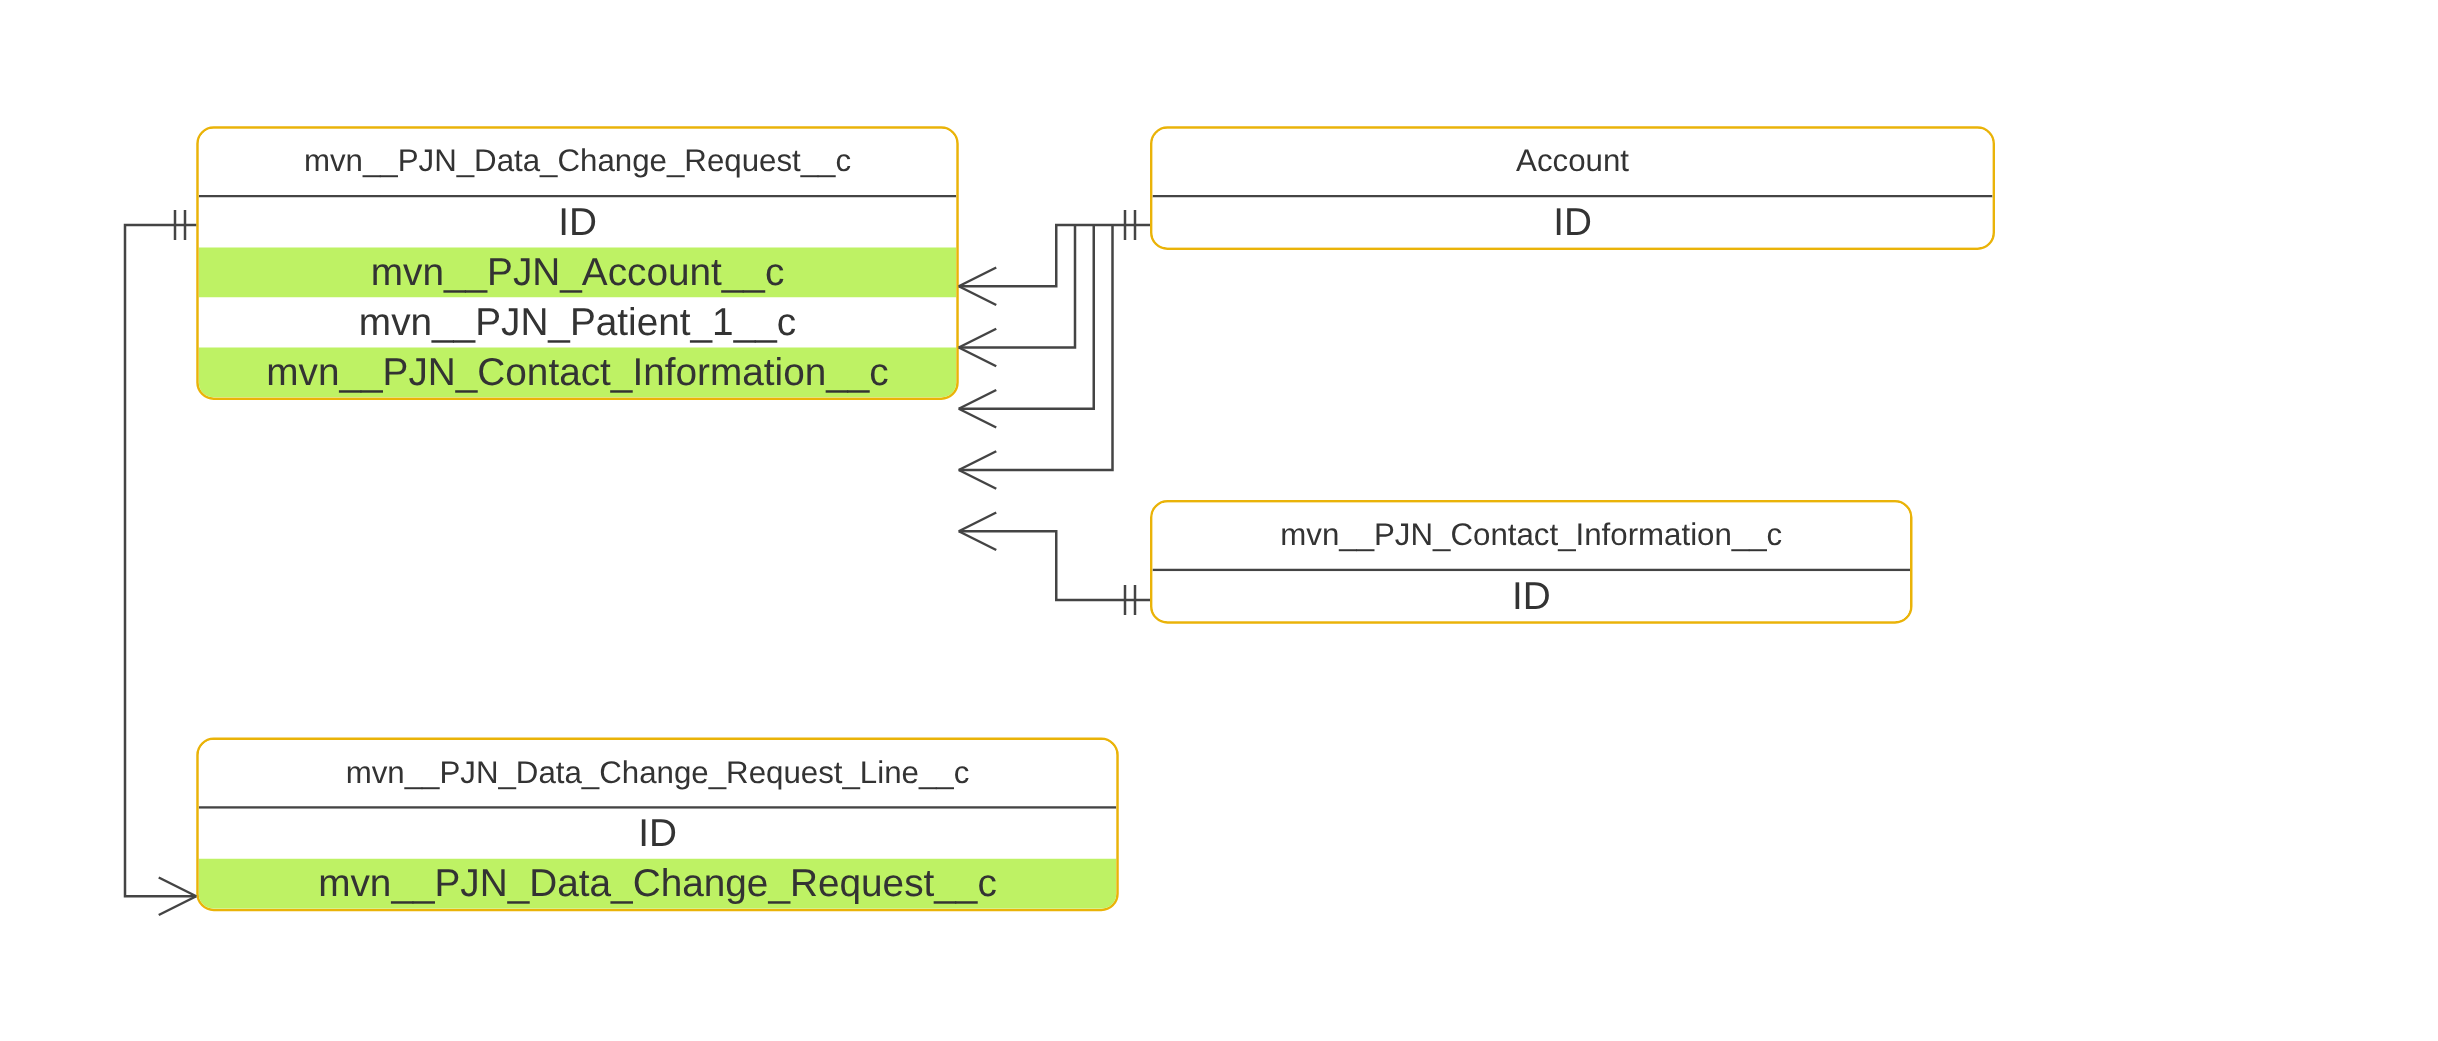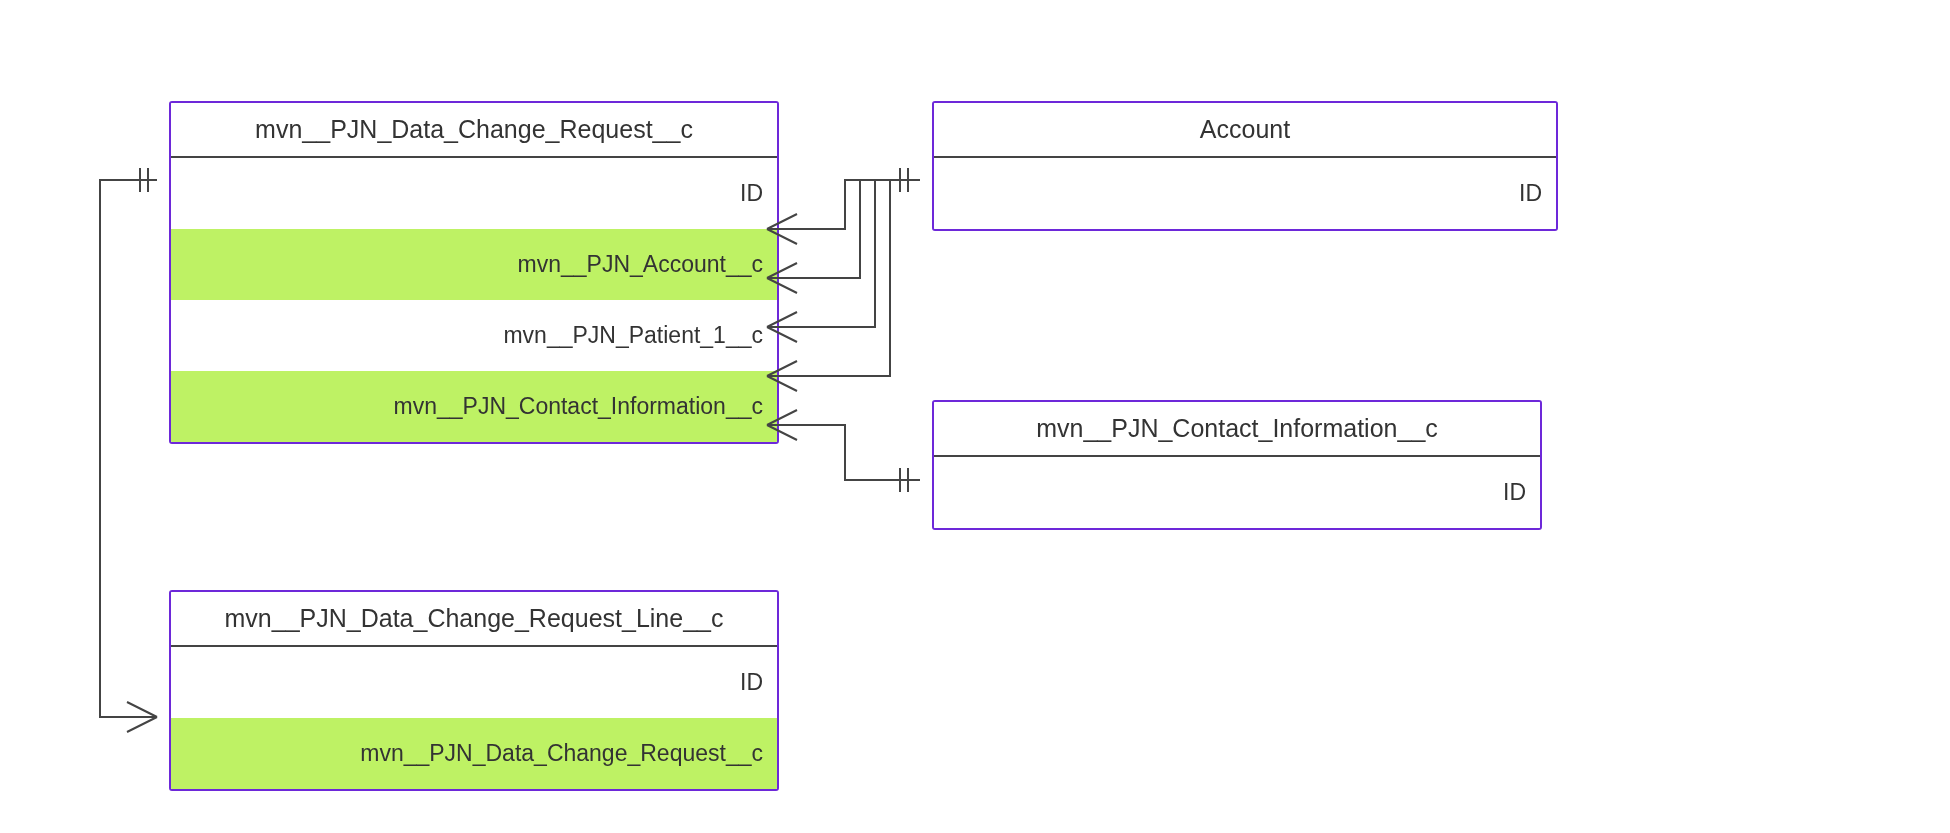--- a/index.html
+++ b/index.html
@@ -5,40 +5,39 @@
   html, body {
     margin: 0;
     padding: 0;
     width: 1950px;
     height: 833px;
     font-family: Arial, Helvetica, sans-serif;
     background: #ffffff;
   }
   .entity {
     position: absolute;
-    border: 2px solid #6d28d9;
-    border-radius: 3px;
+    border: 2px solid #eab308;
+    border-radius: 14px;
     background: #ffffff;
     overflow: hidden;
     box-sizing: border-box;
-    margin-left: 12px;
   }
   .entity-title {
     text-align: center;
     font-size: 25px;
     color: #333;
     padding: 12px 8px;
     border-bottom: 2px solid #444;
     background: #ffffff;
   }
   .entity-row {
-    font-size: 23px;
+    font-size: 31px;
     color: #333;
-    padding: 22px 14px;
-    text-align: right;
+    padding: 2px 14px;
+    text-align: center;
     background: #ffffff;
   }
   .entity-row.shaded {
     background: #bef264;
   }
   svg.connectors {
     position: absolute;
     left: 0;
     top: 0;
     width: 1950px;
@@ -56,31 +55,31 @@
 <body>
 
 <div class="entity" style="left:157px; top:101px; width:610px;">
   <div class="entity-title">mvn__PJN_Data_Change_Request__c</div>
   <div class="entity-row">ID</div>
   <div class="entity-row shaded">mvn__PJN_Account__c</div>
   <div class="entity-row">mvn__PJN_Patient_1__c</div>
   <div class="entity-row shaded">mvn__PJN_Contact_Information__c</div>
 </div>
 
-<div class="entity" style="left:920px; top:101px; width:626px;">
+<div class="entity" style="left:920px; top:101px; width:676px;">
   <div class="entity-title">Account</div>
   <div class="entity-row">ID</div>
 </div>
 
 <div class="entity" style="left:920px; top:400px; width:610px;">
   <div class="entity-title">mvn__PJN_Contact_Information__c</div>
   <div class="entity-row">ID</div>
 </div>
 
-<div class="entity" style="left:157px; top:590px; width:610px;">
+<div class="entity" style="left:157px; top:590px; width:738px;">
   <div class="entity-title">mvn__PJN_Data_Change_Request_Line__c</div>
   <div class="entity-row">ID</div>
   <div class="entity-row shaded">mvn__PJN_Data_Change_Request__c</div>
 </div>
 
 <svg class="connectors">
 
   <polyline points="767,229 845,229 845,180 920,180"></polyline>
 
   <line x1="797" y1="214" x2="767" y2="229"></line>

